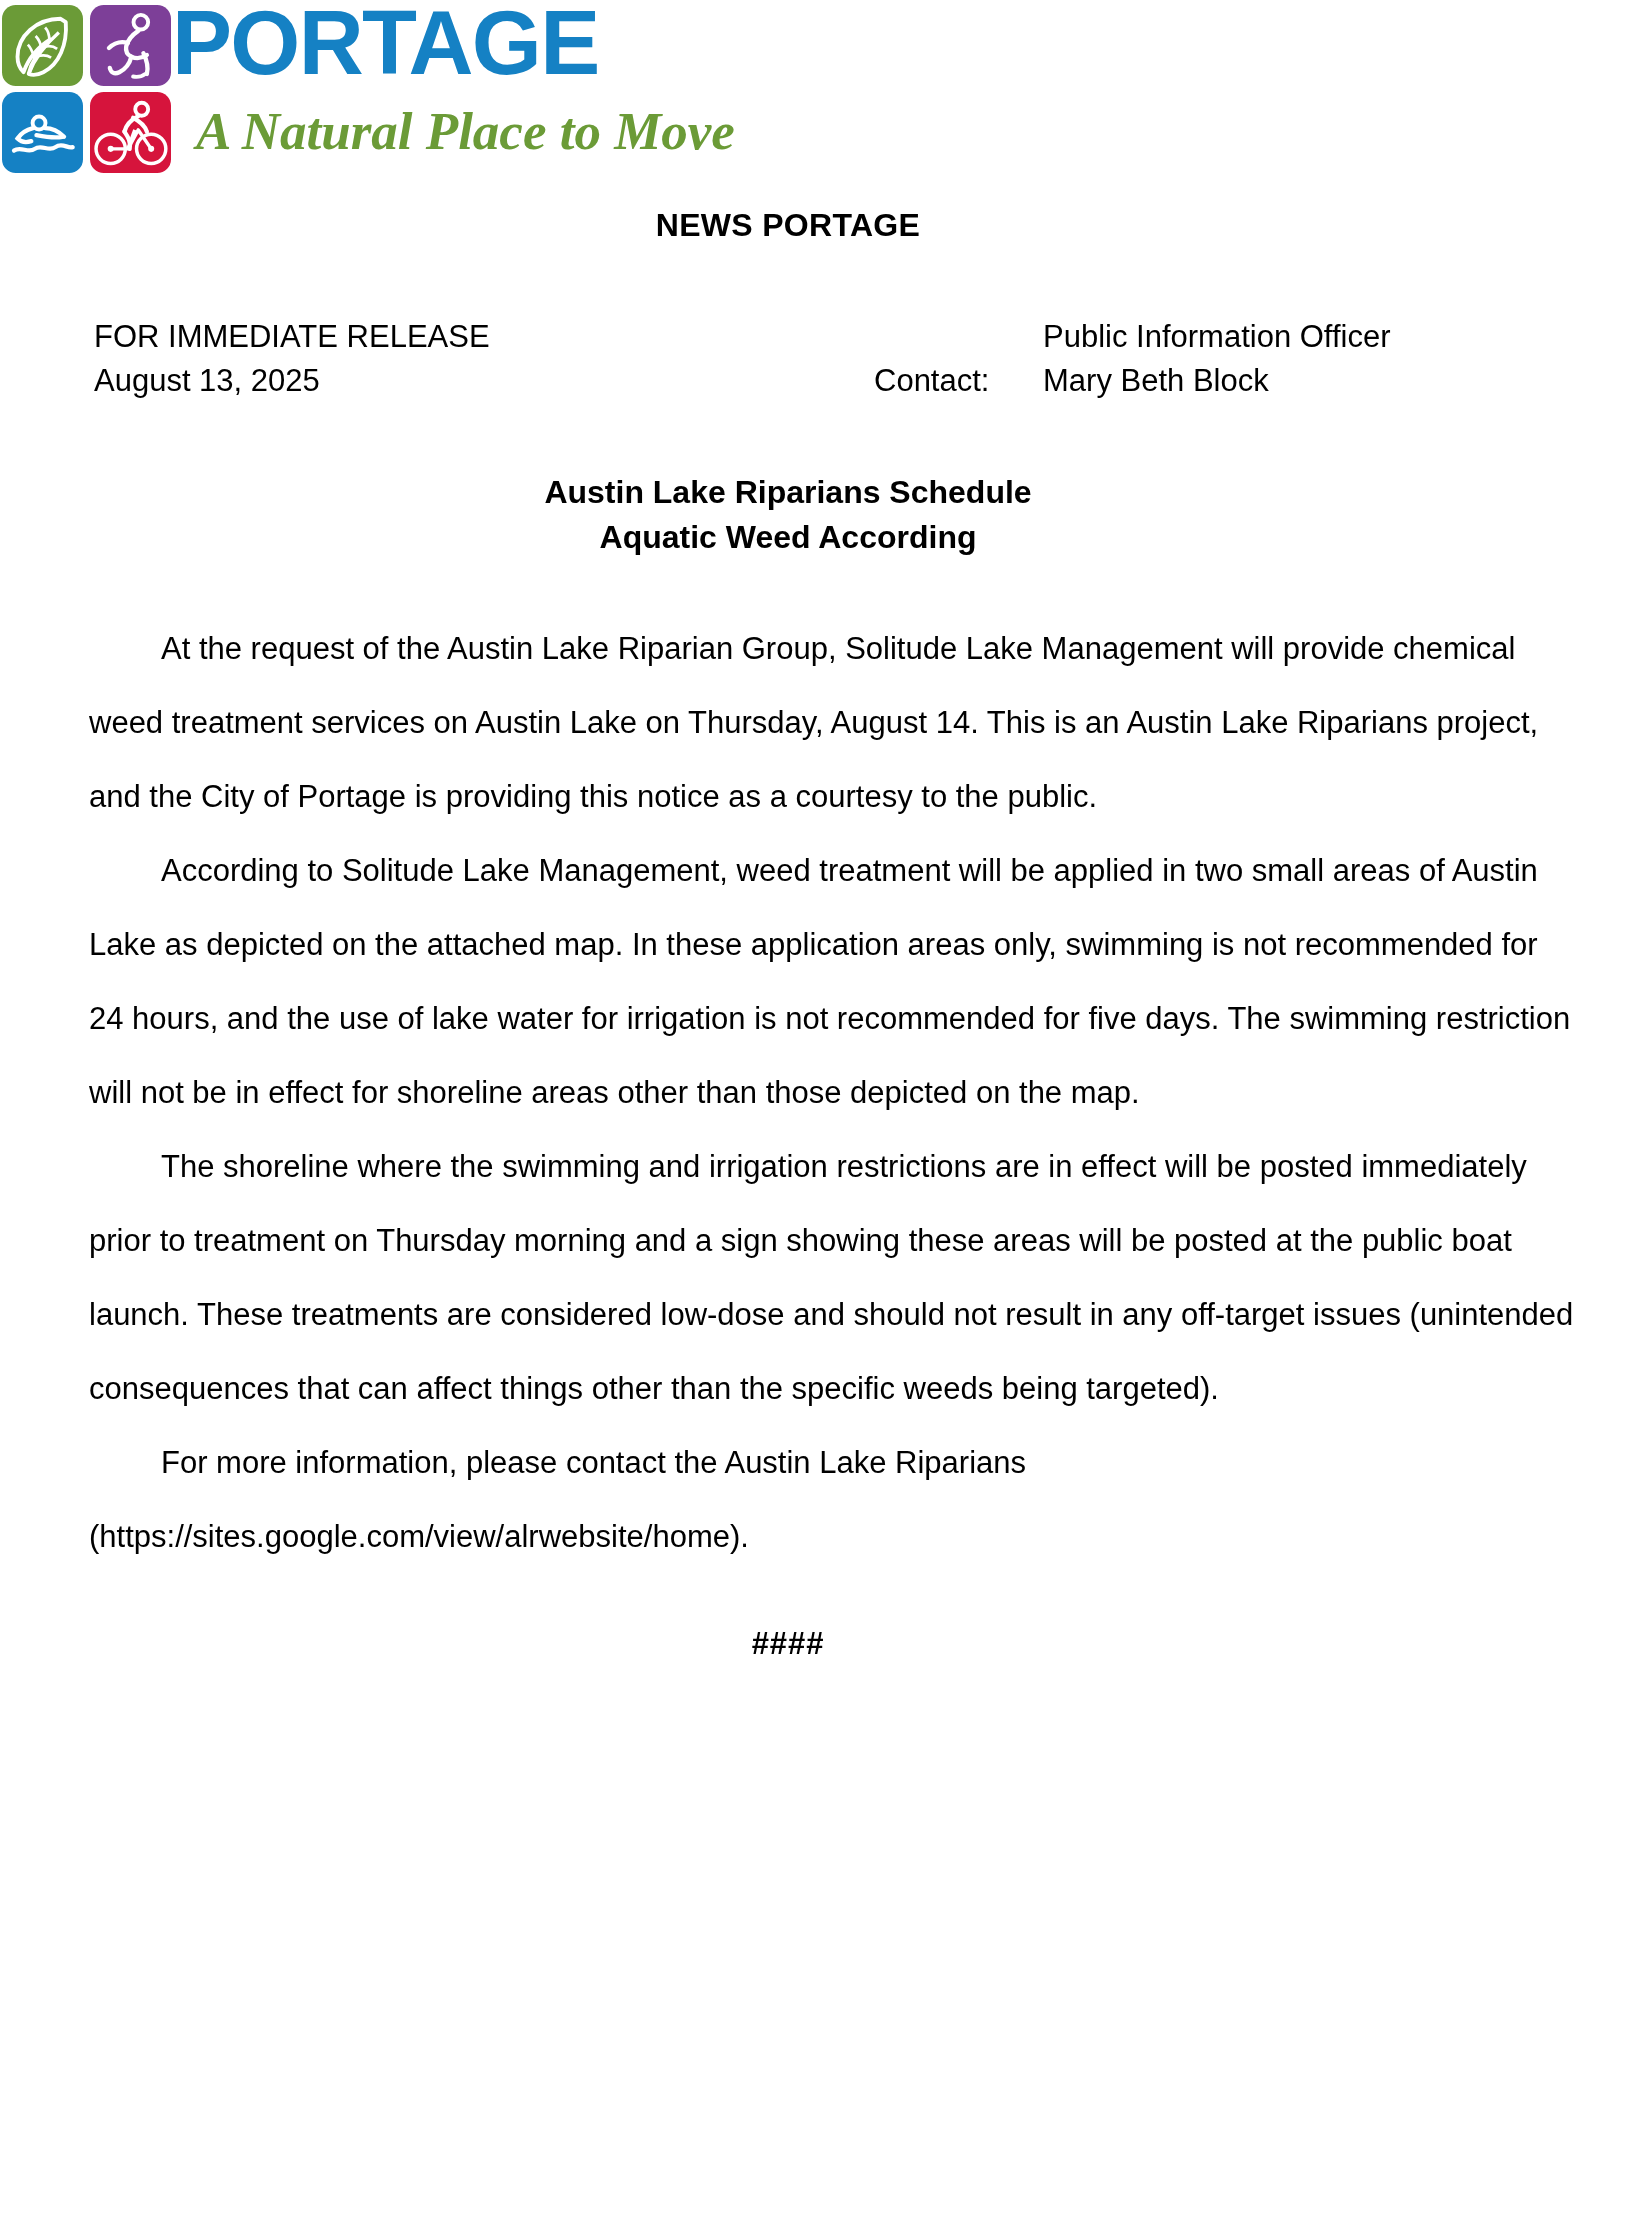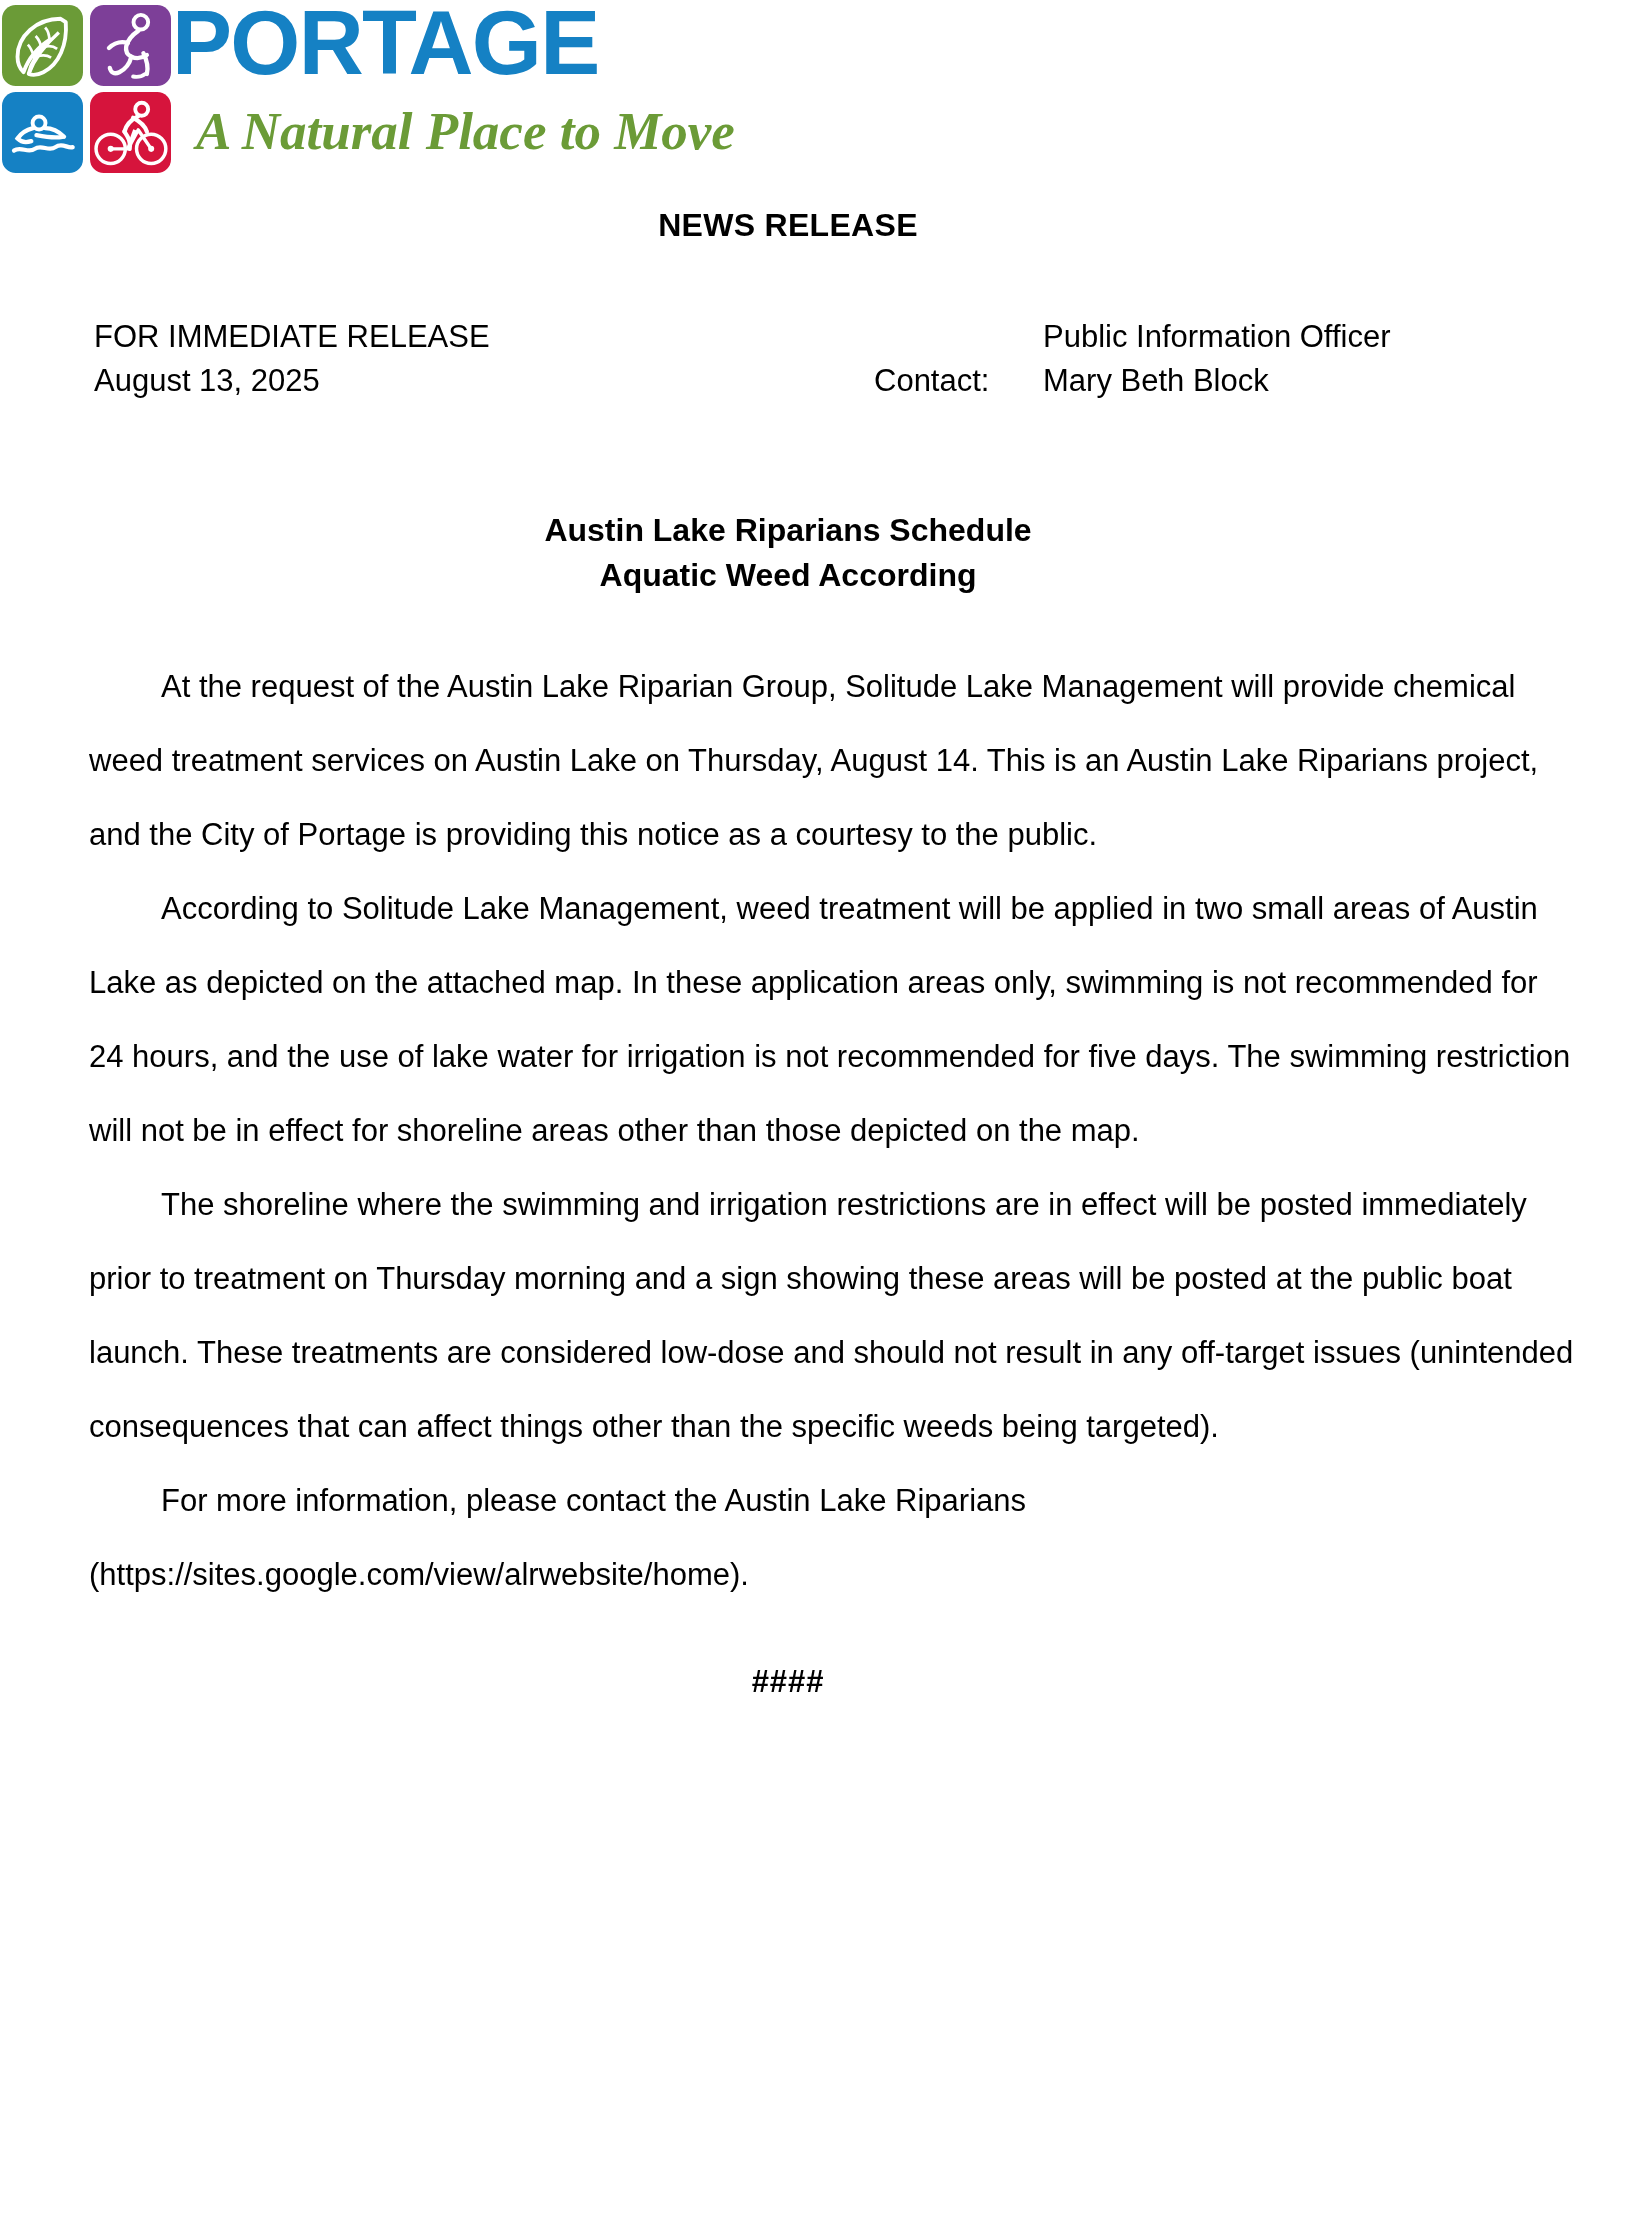--- a/index.html
+++ b/index.html
@@ -116,21 +116,21 @@
   }
   .meta-right .contact-line {
     display: block;
   }
   .contact-label {
     display: inline-block;
     width: 169px;
   }
 
   .subject-title {
-    margin-top: 64px;
+    margin-top: 26px;
     text-align: center;
     font-size: 32px;
     font-weight: bold;
     line-height: 45px;
     width: 1412px;
   }
 
   .body-copy {
     margin-top: 52px;
   }
@@ -213,21 +213,21 @@
       </div>
 
     </div>
 
     <div class="logo-wordmark">PORTAGE</div>
     <div class="logo-tagline">A Natural Place to Move</div>
   </div>
 
   <div class="doc">
 
-    <div class="news-release-heading">NEWS RELEASE</div>
+    <div class="news-release-heading">NEWS PORTAGE</div>
 
     <div class="meta-row">
       <div class="meta-left">
         <span>FOR IMMEDIATE RELEASE</span><br>
         <span>August 13, 2025</span>
       </div>
       <div class="meta-right">
         <span class="contact-line"><span class="contact-label"></span><span>Public Information Officer</span></span>
         <span class="contact-line"><span class="contact-label">Contact:</span><span>Mary Beth Block</span></span>
       </div>

